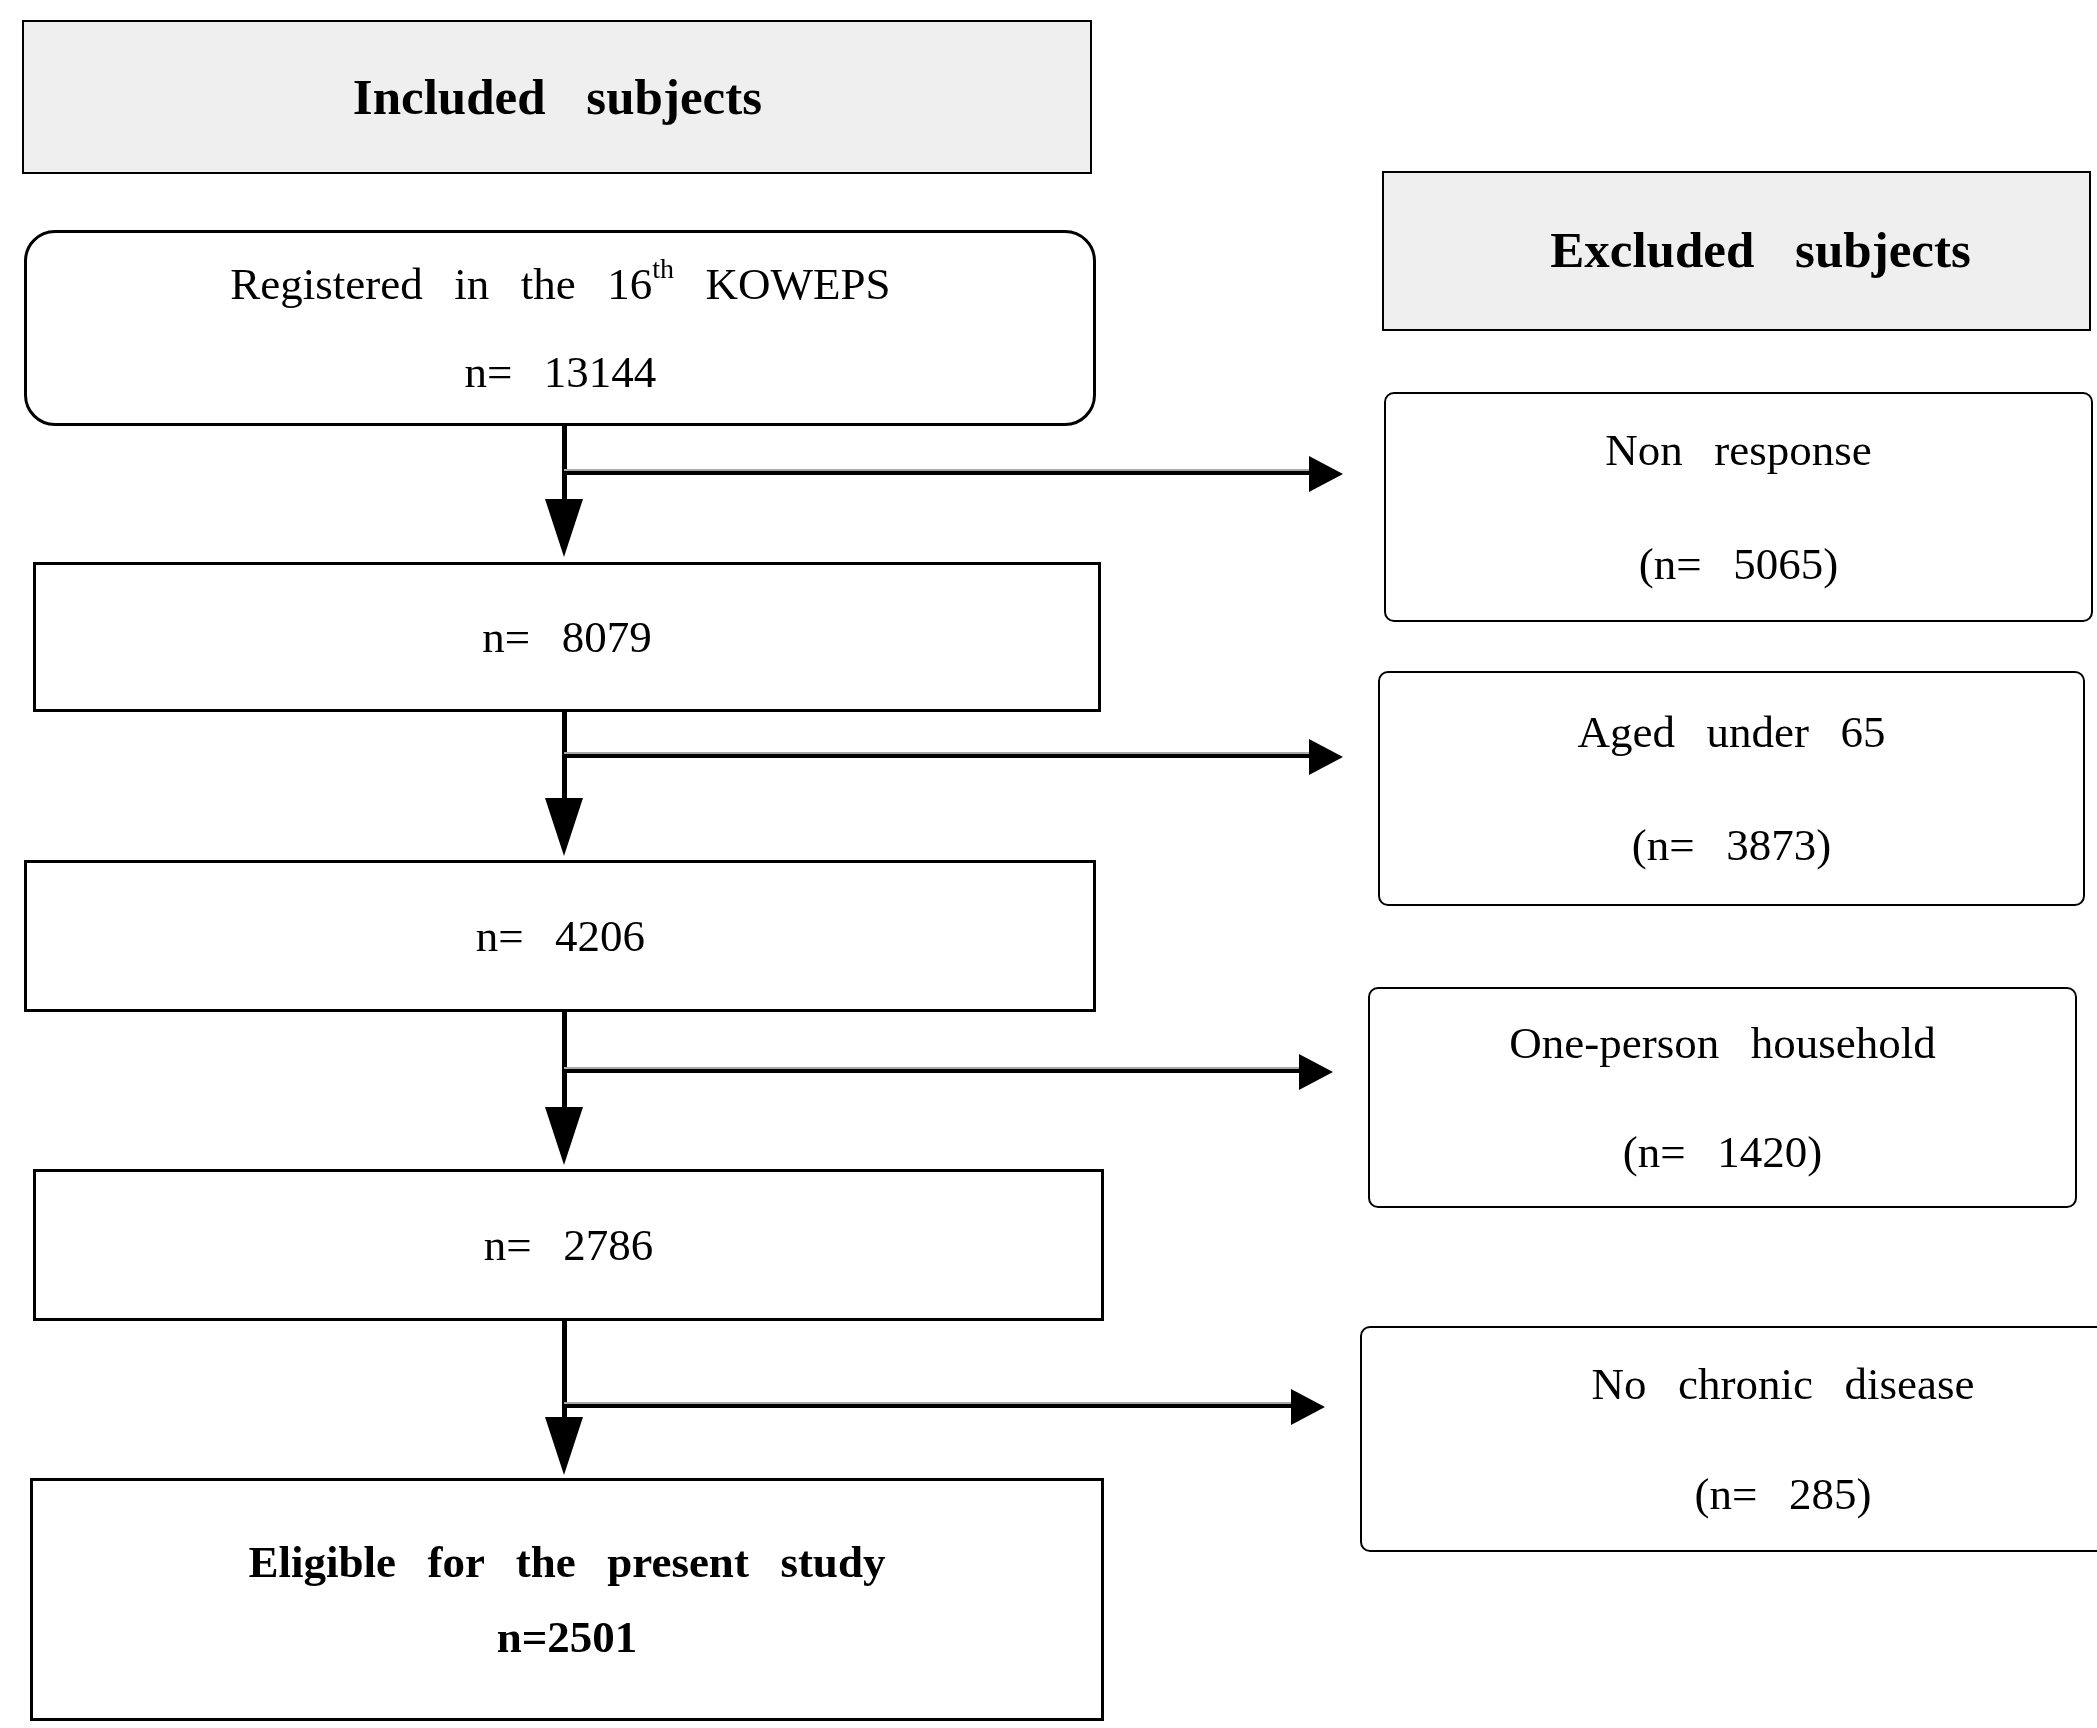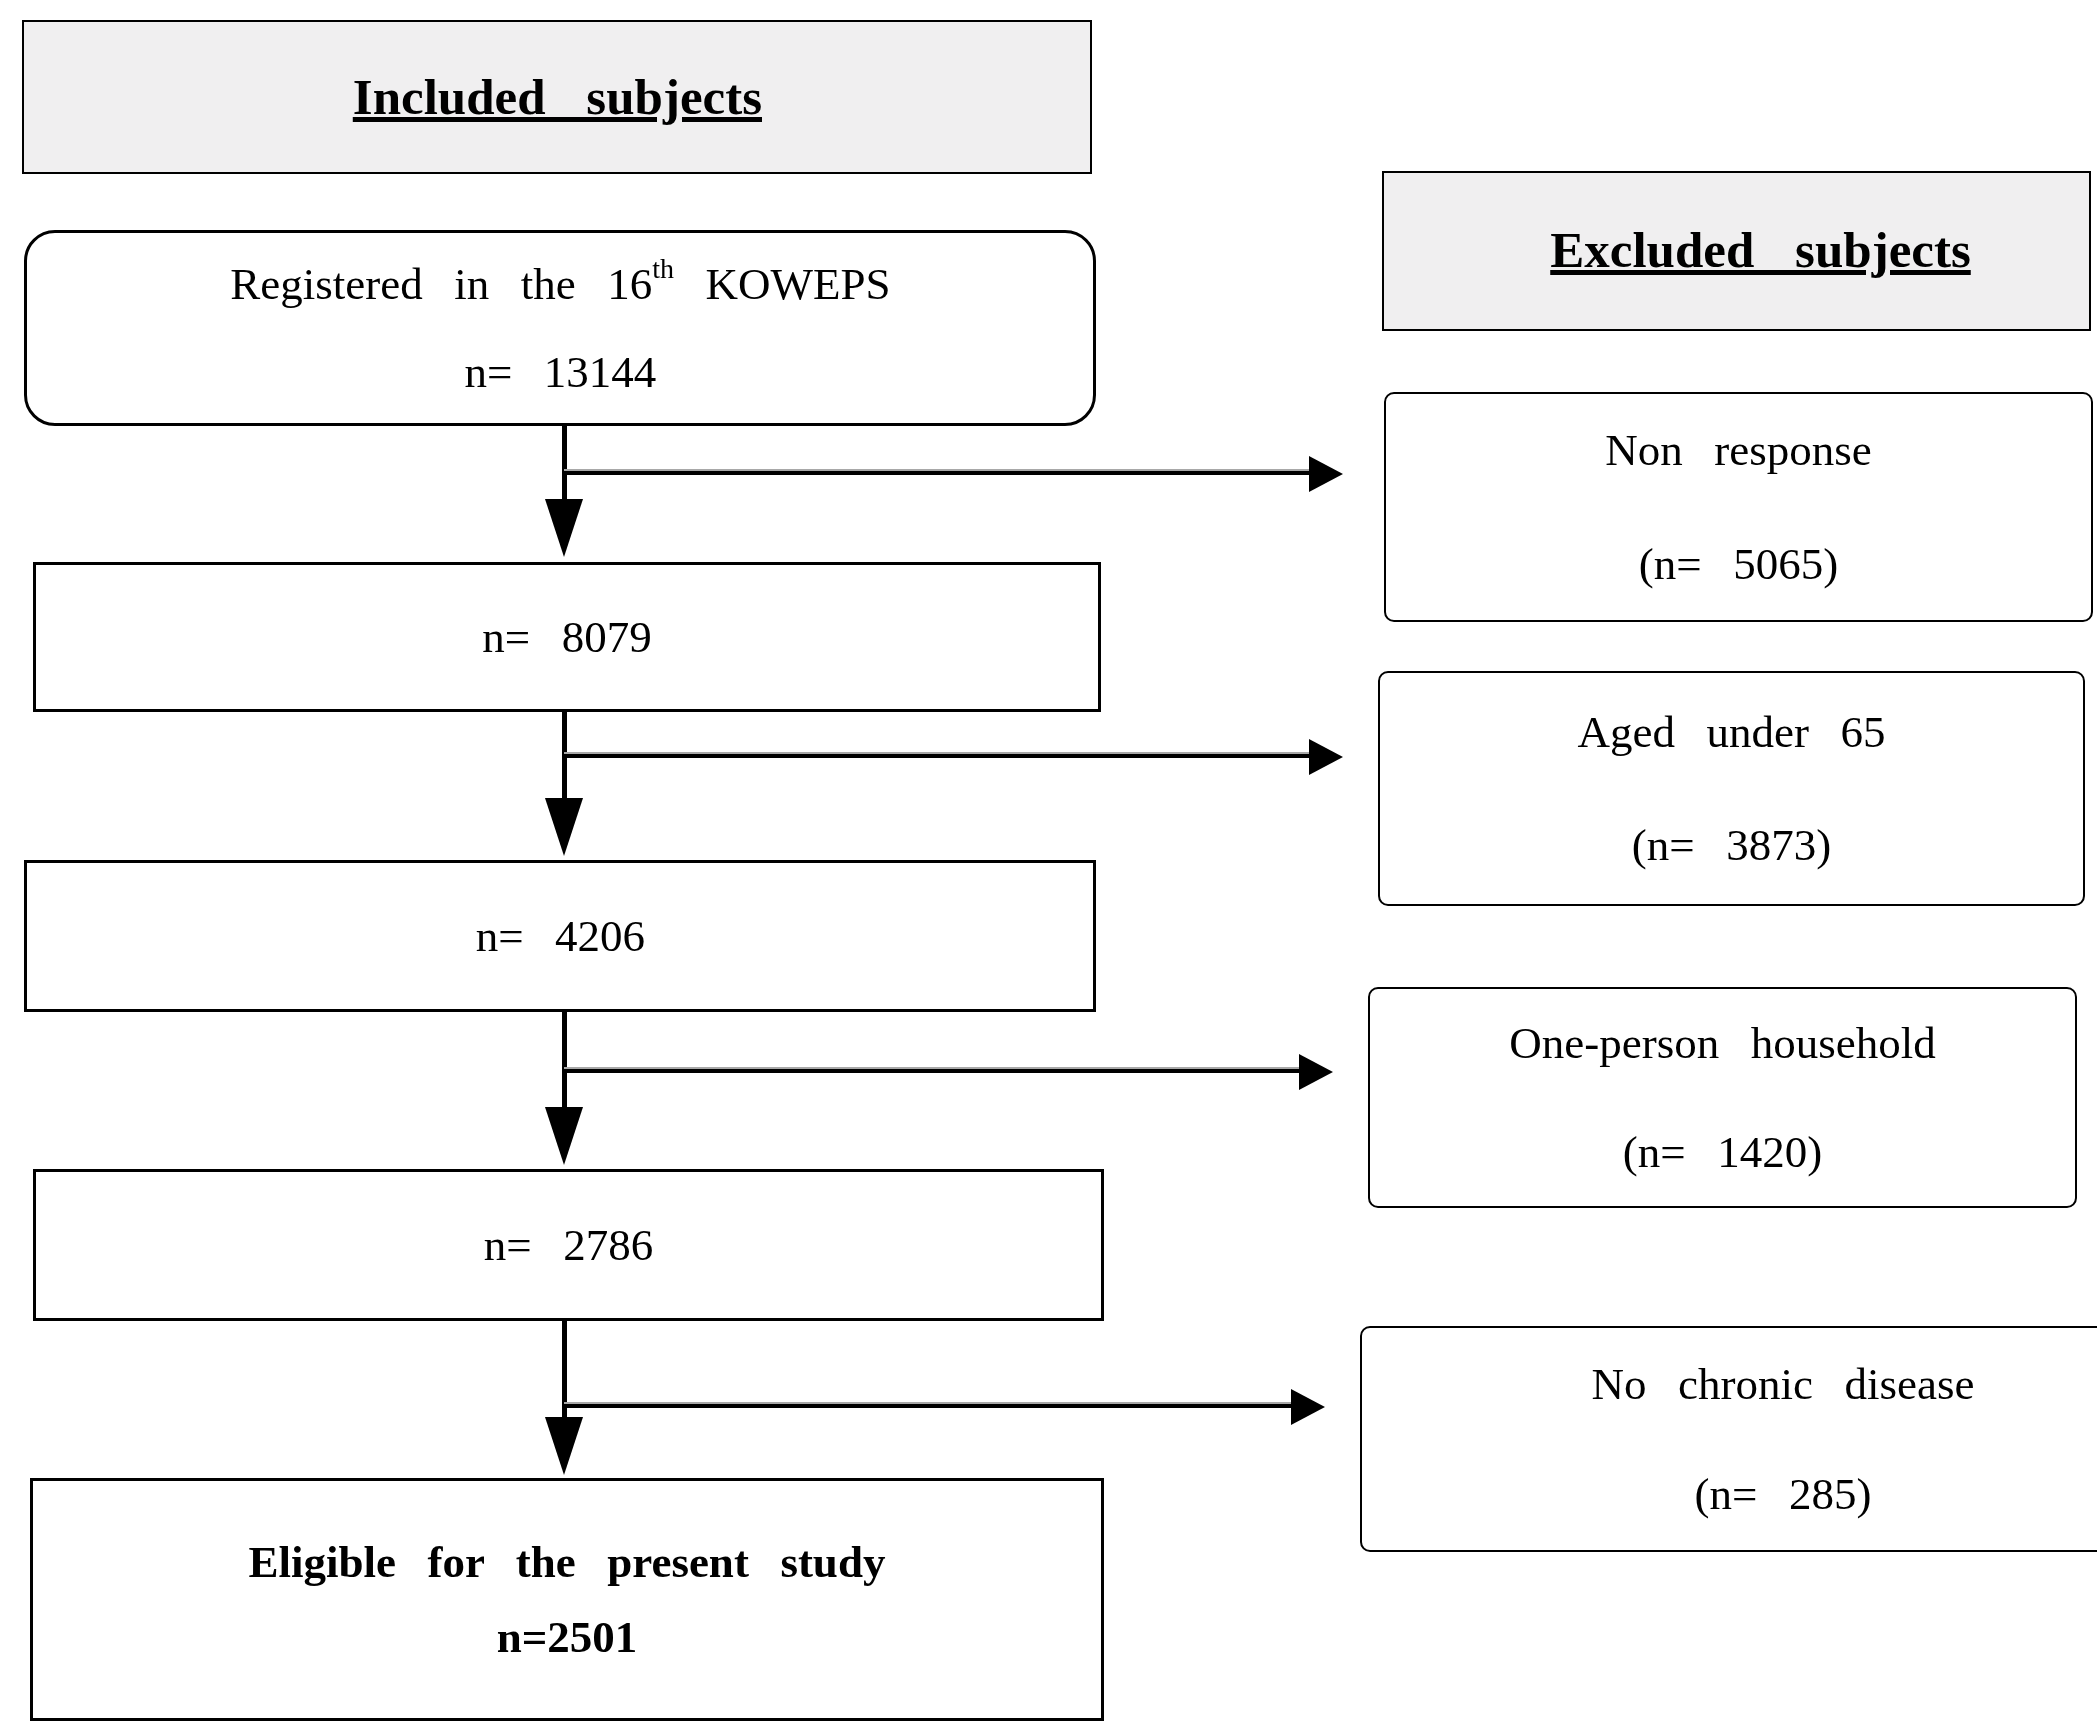--- a/index.html
+++ b/index.html
@@ -28,21 +28,20 @@
     text-align: center;
   }
   .hdr {
     border-width: 2.6px;
     background: #f0eff0;
   }
   .hdr .line {
     font-size: 51px;
     font-weight: bold;
     word-spacing: 0.55em;
-    text-decoration: underline;
   }
   .line {
     font-size: 45px;
     line-height: 1.12;
     word-spacing: 0.45em;
     white-space: pre;
   }
   .bold .line { font-weight: bold; }
   .rbox { border-width: 2.6px; border-radius: 10px; }
   .sup {

